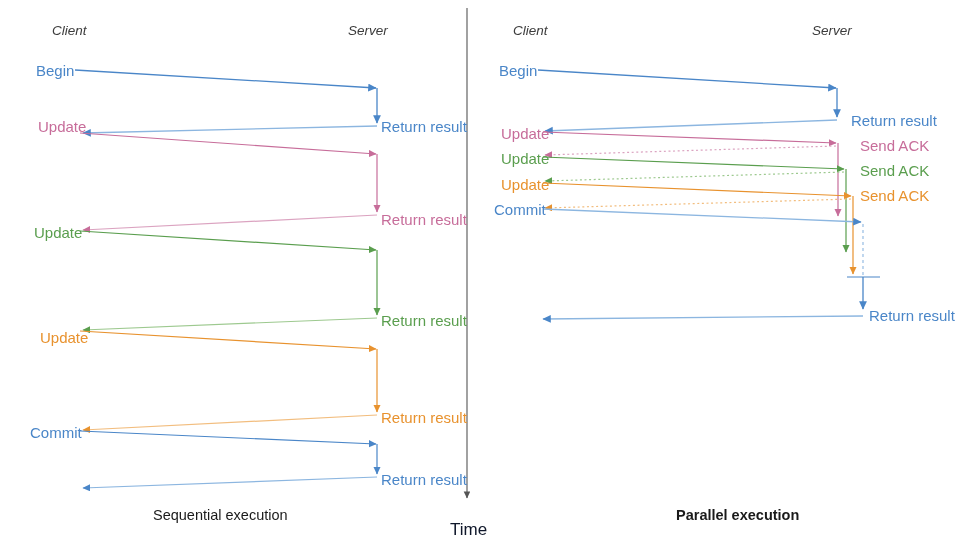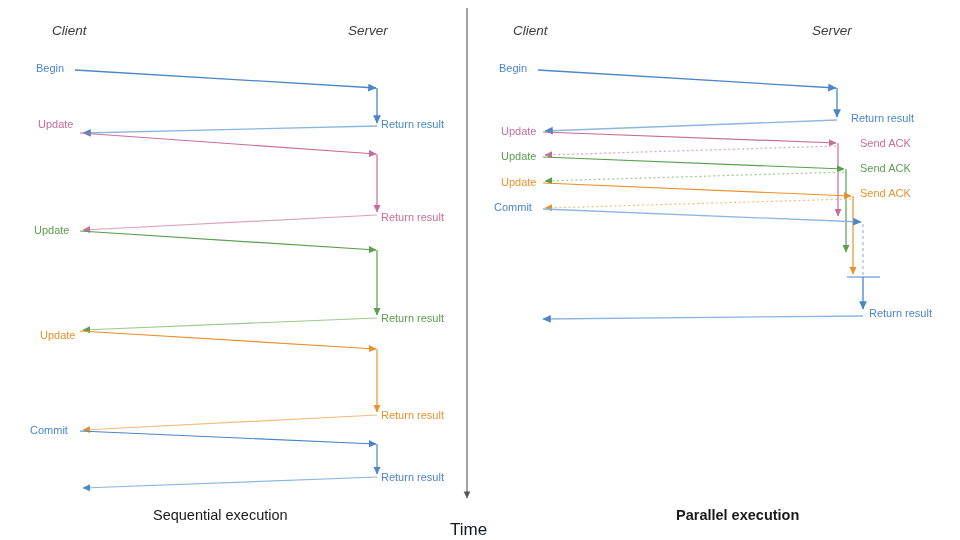--- a/index.html
+++ b/index.html
@@ -1,20 +1,20 @@
 <!DOCTYPE html>
 <html><head>
 <meta charset="utf-8">
 <style>
   html,body{margin:0;padding:0;background:#ffffff;}
   body{width:960px;height:540px;overflow:hidden;
        font-family:"Liberation Sans","DejaVu Sans",sans-serif;}
   #stage{position:relative;width:960px;height:540px;background:#fff;}
   #stage svg{position:absolute;left:0;top:0;}
-  .lbl{position:absolute;white-space:nowrap;font-size:11px;line-height:1;}
+  .lbl{position:absolute;white-space:nowrap;font-size:15px;line-height:1;}
   .actor{font-style:italic;font-size:13.5px;color:#3c3c3c;}
   .caption{font-size:14.5px;color:#1a1a1a;}
   .timelbl{font-size:17px;color:#0f172a;}
 </style>
 </head>
 <body>
 
 <div id="stage">
 
   <svg width="960" height="540">

